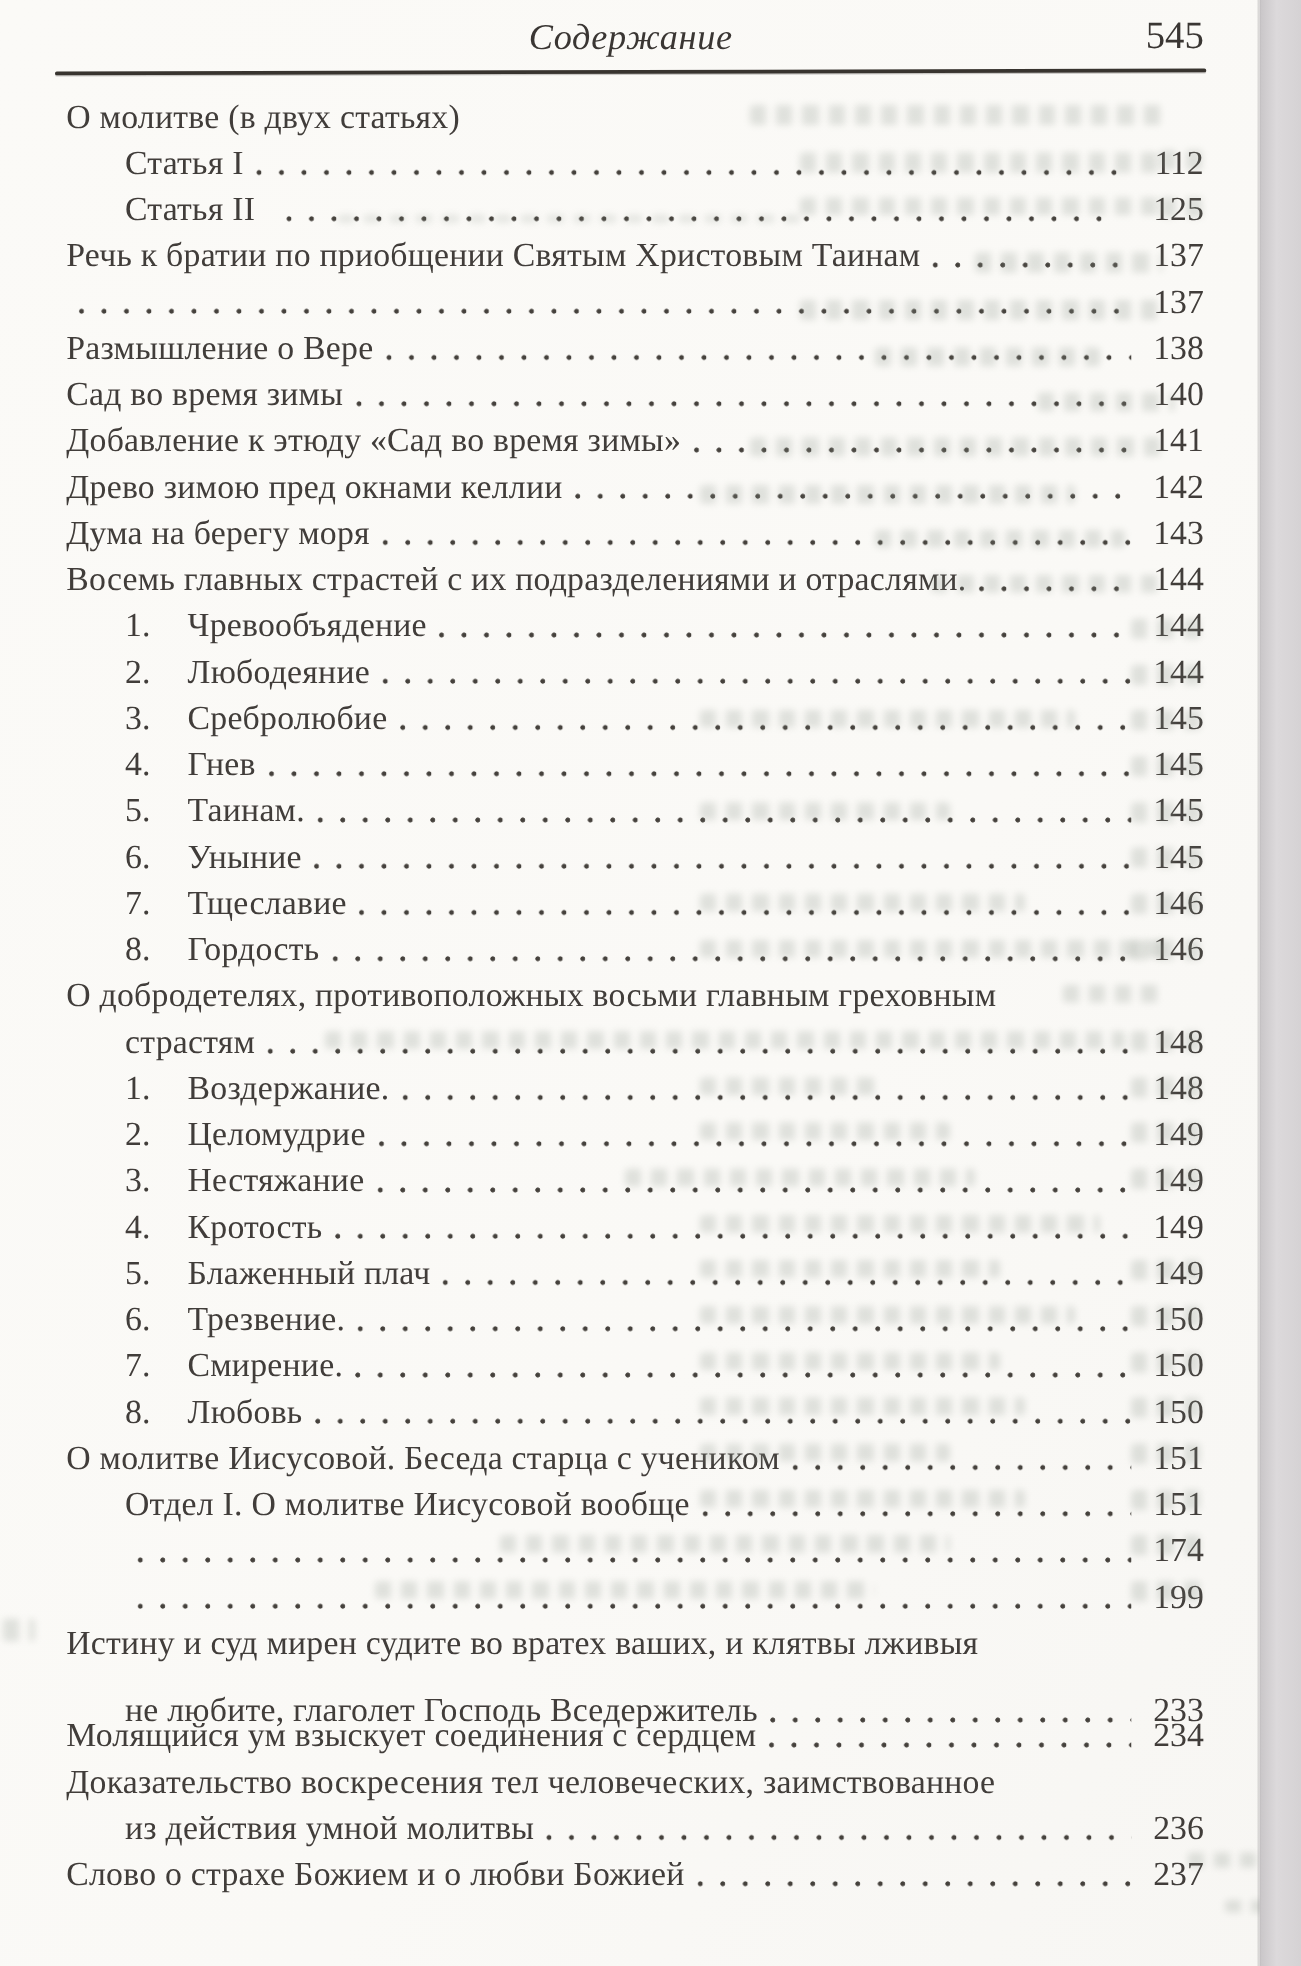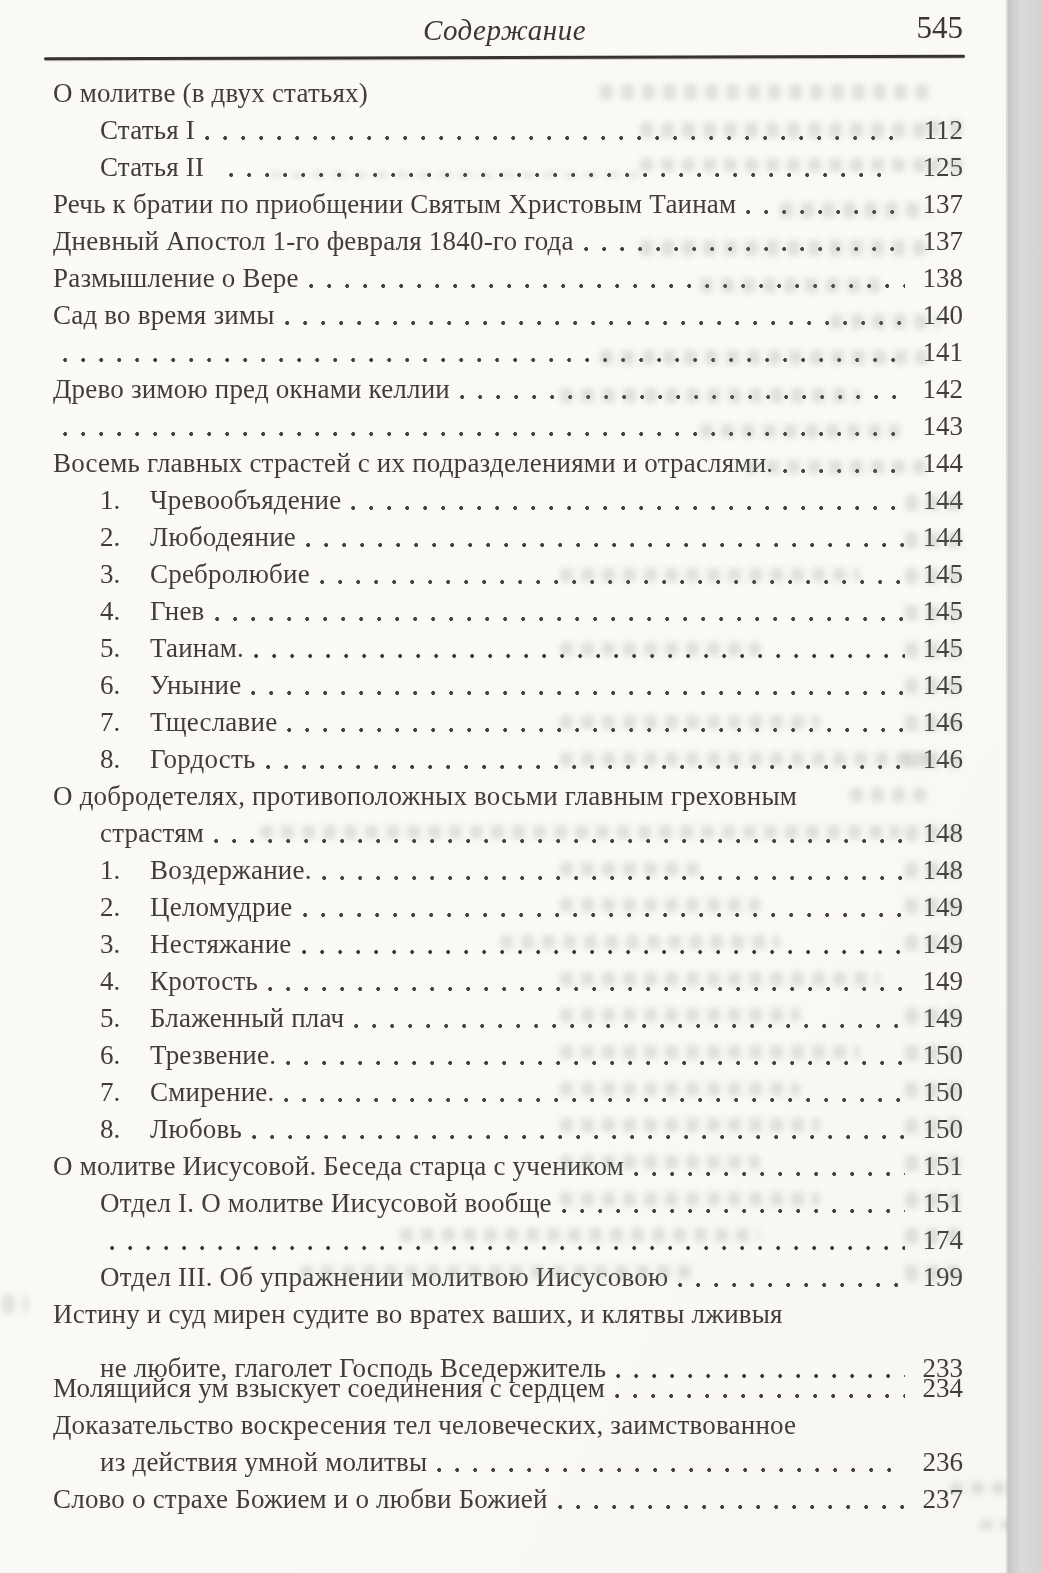--- a/index.html
+++ b/index.html
@@ -56,44 +56,45 @@
         <span class="title">Статья II</span>
         <span class="leader"></span>
         <span class="page">125</span>
       </div>
       <div class="toc-row" style="top: 189px; left: 53px; width: 910px;">
         <span class="title">Речь к братии по приобщении Святым Христовым Таинам</span>
         <span class="leader"></span>
         <span class="page">137</span>
       </div>
       <div class="toc-row" style="top: 226px; left: 53px; width: 910px;">
-        <span class="title">Дневный Апостол 1-го февраля 1840-го года</span>
         <span class="leader"></span>
         <span class="page">137</span>
       </div>
       <div class="toc-row" style="top: 263px; left: 53px; width: 910px;">
         <span class="title">Размышление о Вере</span>
         <span class="leader"></span>
         <span class="page">138</span>
       </div>
       <div class="toc-row" style="top: 300px; left: 53px; width: 910px;">
         <span class="title">Сад во время зимы</span>
         <span class="leader"></span>
         <span class="page">140</span>
       </div>
       <div class="toc-row" style="top: 337px; left: 53px; width: 910px;">
+        <span class="title">Добавление к этюду «Сад во время зимы»</span>
         <span class="leader"></span>
         <span class="page">141</span>
       </div>
       <div class="toc-row" style="top: 374px; left: 53px; width: 910px; justify-content: space-between;">
         <span class="title">Древо зимою пред окнами келлии</span>
         <span class="leader"></span>
         <span class="page">142</span>
       </div>
       <div class="toc-row" style="top: 411px; left: 53px; width: 910px;">
+        <span class="title">Дума на берегу моря</span>
         <span class="leader"></span>
         <span class="page">143</span>
       </div>
       <div class="toc-row" style="top: 448px; left: 53px; width: 910px;">
         <span class="title">Восемь главных страстей с их подразделениями и отраслями.</span>
         <span class="leader"></span>
         <span class="page">144</span>
       </div>
       <div class="toc-row" style="top: 485px; left: 100px; width: 863px;">
         <span class="num">1.</span>
@@ -207,21 +208,20 @@
       <div class="toc-row" style="top: 1188px; left: 100px; width: 863px;">
         <span class="title">Отдел I. О молитве Иисусовой вообще</span>
         <span class="leader"></span>
         <span class="page">151</span>
       </div>
       <div class="toc-row" style="top: 1225px; left: 100px; width: 863px;">
         <span class="leader"></span>
         <span class="page">174</span>
       </div>
       <div class="toc-row" style="top: 1262px; left: 100px; width: 863px;">
-        <span class="title">Отдел III. Об упражнении молитвою Иисусовою</span>
         <span class="leader"></span>
         <span class="page">199</span>
       </div>
       <div class="toc-row" style="top: 1299px; left: 53px; width: 910px;">
         <span class="title">Истину и суд мирен судите во вратех ваших, и клятвы лживыя</span>
       </div>
       <div class="toc-row" style="top: 1336px; left: 100px; width: 863px; margin-top: 17px;">
         <span class="title">не любите, глаголет Господь Вседержитель</span>
         <span class="leader"></span>
         <span class="page">233</span>

